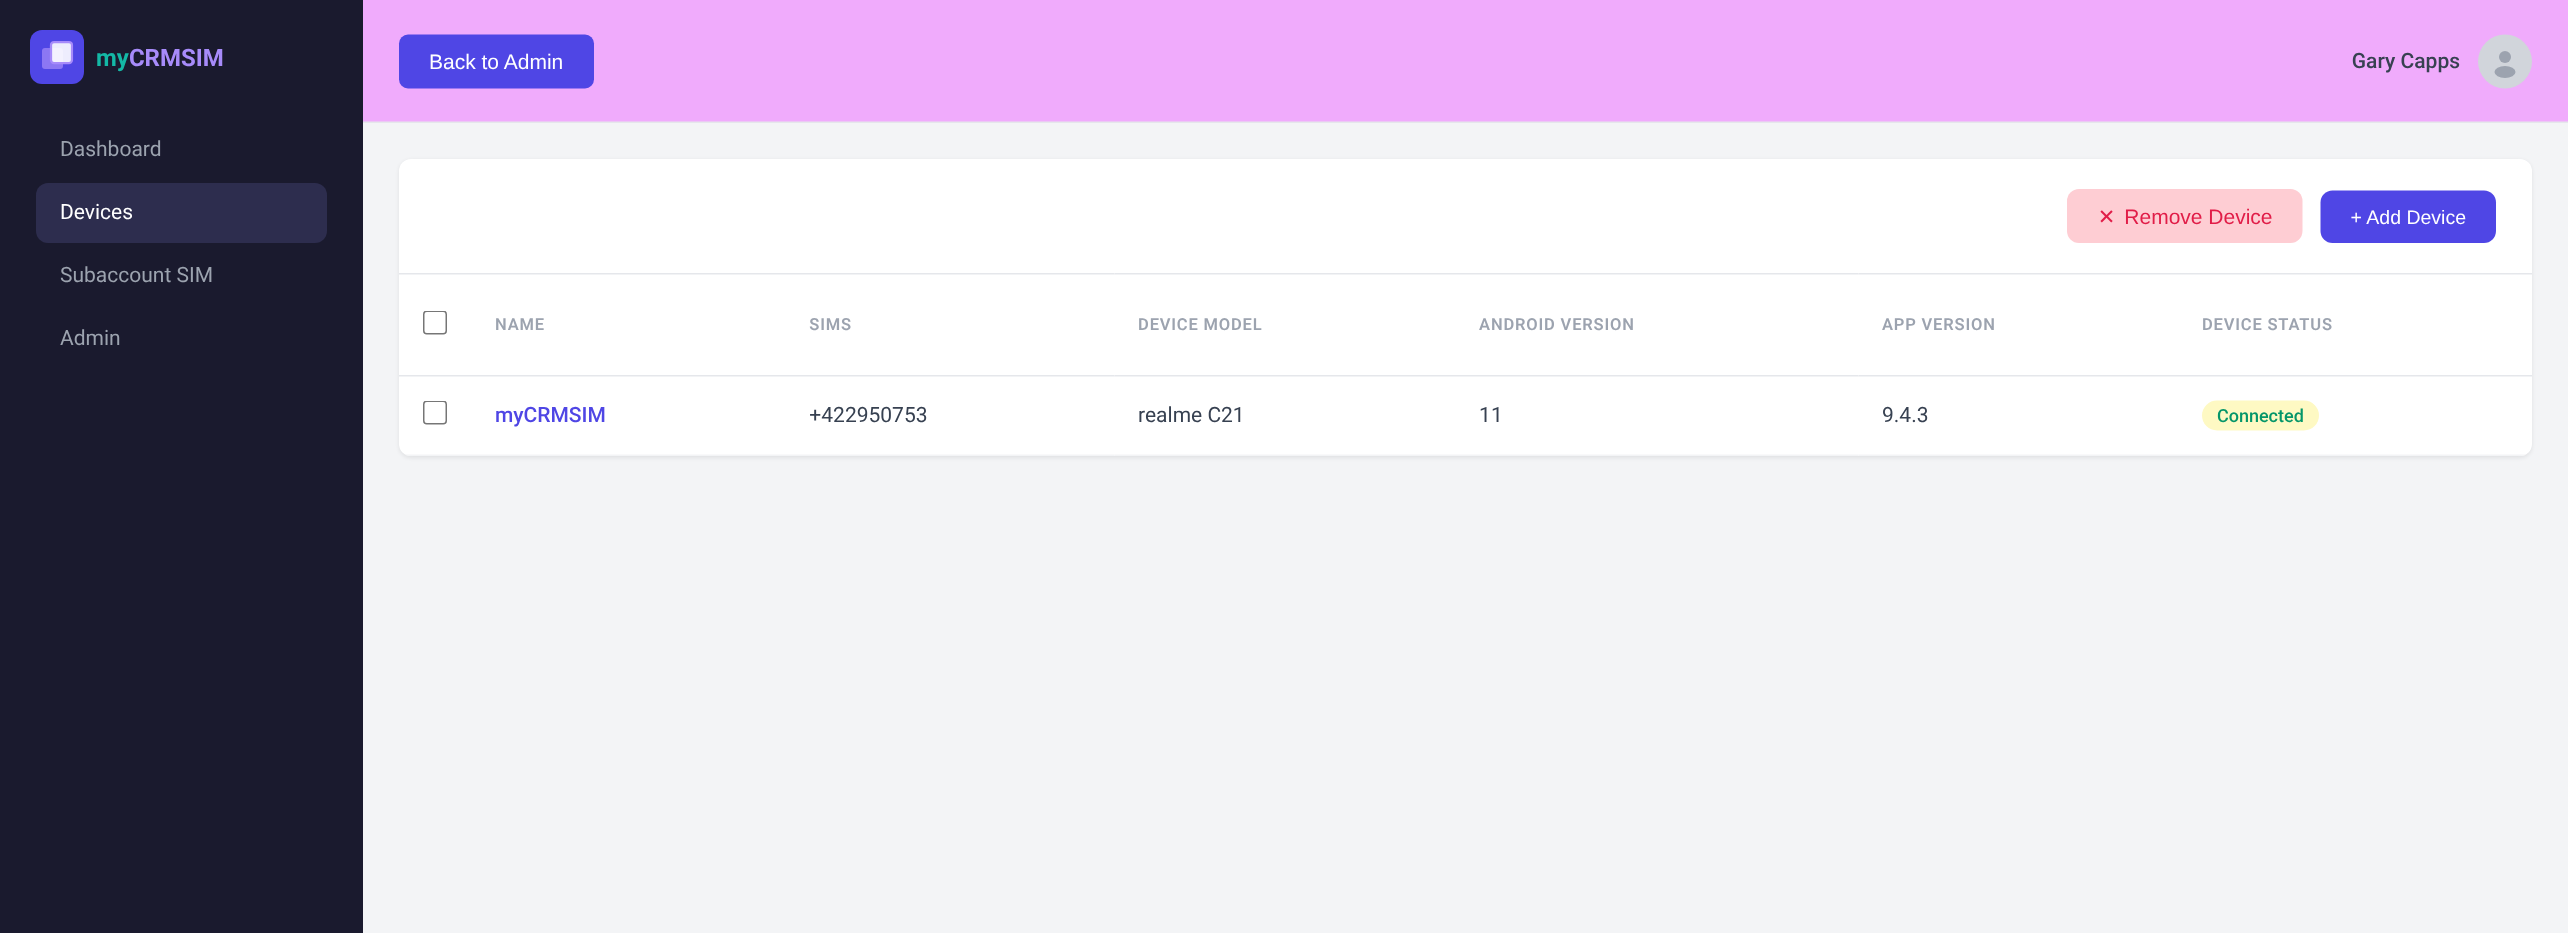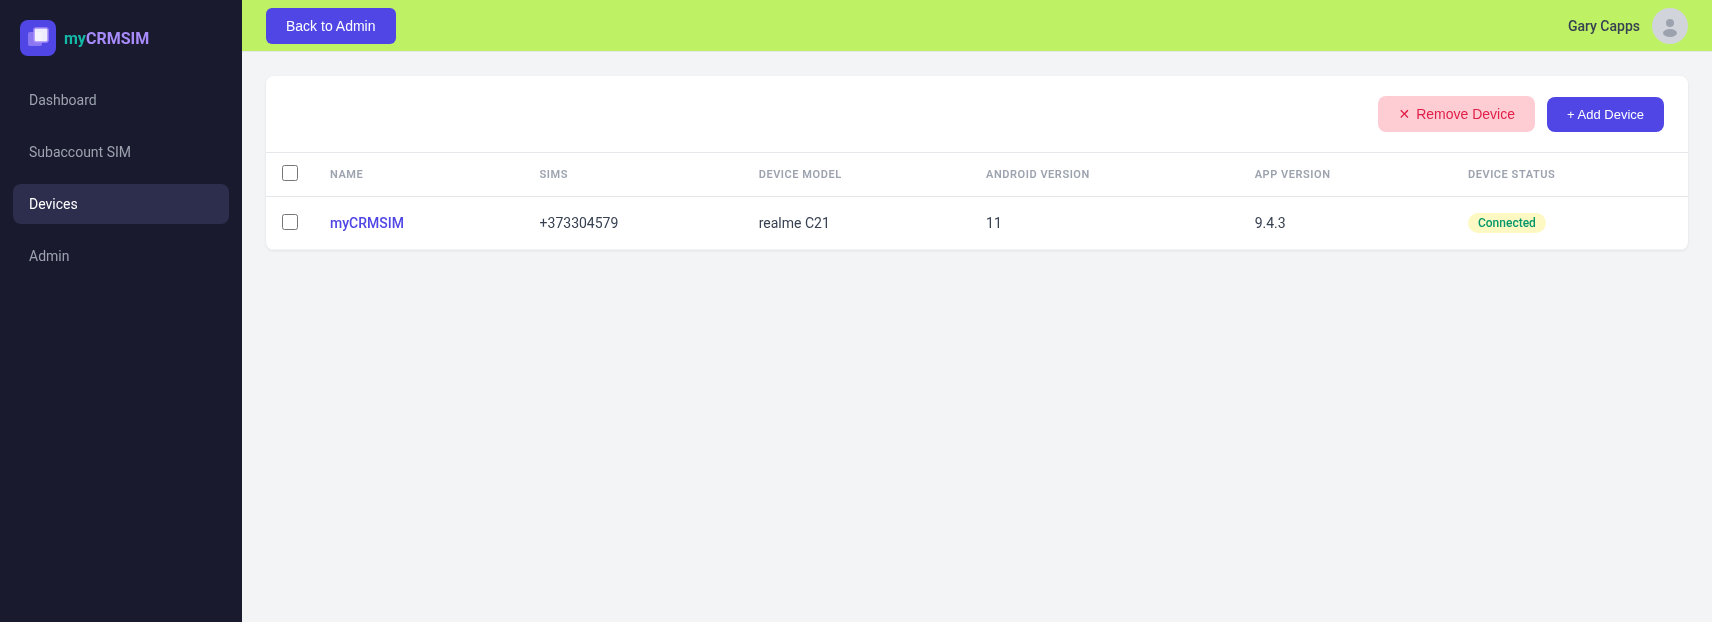--- a/index.html
+++ b/index.html
@@ -34,21 +34,21 @@
       font-weight: bold;
       flex-shrink: 0;
     }
     .logo-text {
       color: #fff;
       font-size: 16px;
       font-weight: 700;
     }
     .logo-text span { color: #14b8a6; }
 
-    .sidebar-nav { display: flex; flex-direction: column; gap: 12px; padding: 0 13px; }
+    .sidebar-nav { display: flex; flex-direction: column; gap: 2px; padding: 0 24px; }
     .nav-item {
       padding: 12px 16px;
       border-radius: 8px;
       color: #9ca3af;
       font-size: 14px;
       cursor: pointer;
       transition: background 0.15s;
     }
     .nav-item.active {
       background: #2d2d4e;
@@ -58,22 +58,22 @@
     
     .main {
       flex: 1;
       display: flex;
       flex-direction: column;
       overflow: hidden;
     }
 
     
     .header {
-      background: #bef264;
-      height: 52px;
+      background: #f0abfc;
+      height: 82px;
       display: flex;
       align-items: center;
       justify-content: space-between;
       padding: 0 24px;
       border-bottom: 1px solid #e5e7eb;
     }
     .back-btn {
       background: #4f46e5;
       color: #fff;
       border: none;
@@ -162,21 +162,21 @@
     
     .devices-table {
       width: 100%;
       border-collapse: collapse;
     }
     .devices-table thead tr {
       border-top: 1px solid #e5e7eb;
       border-bottom: 1px solid #e5e7eb;
     }
     .devices-table thead th {
-      padding: 12px 16px;
+      padding: 24px 16px;
       text-align: left;
       font-size: 11px;
       font-weight: 600;
       color: #9ca3af;
       letter-spacing: 0.05em;
       text-transform: uppercase;
     }
     .devices-table tbody tr {
       border-bottom: 1px solid #f3f4f6;
     }
@@ -222,22 +222,22 @@
         <rect x="7" y="1" width="14" height="14" rx="2" stroke="#a78bfa" stroke-width="1.5" fill="none"></rect>
       </svg>
     </div>
     <span class="logo-text">
       <span>my</span><span style="color:#a78bfa">CRMSIM</span>
     </span>
   </div>
 
   <nav class="sidebar-nav">
     <div class="nav-item">Dashboard</div>
+    <div class="nav-item active">Devices</div>
     <div class="nav-item">Subaccount SIM</div>
-    <div class="nav-item active">Devices</div>
     <div class="nav-item">Admin</div>
   </nav>
 </div>
 
 <div class="main">
 
   <div class="header">
     <button class="back-btn">Back to Admin</button>
     <div class="user-info">
       <span class="user-name">Gary Capps</span>
@@ -279,21 +279,21 @@
           </tr>
         </thead>
         <tbody>
           <tr>
             <td class="checkbox-col">
               <input type="checkbox" style="">
             </td>
             <td>
               <a class="device-name-link" href="#">myCRMSIM</a>
             </td>
-            <td>+373304579</td>
+            <td>+422950753</td>
             <td>realme C21</td>
             <td>11</td>
             <td>9.4.3</td>
             <td>
               <span class="status-badge">Connected</span>
             </td>
           </tr>
         </tbody>
       </table>
     </div>

